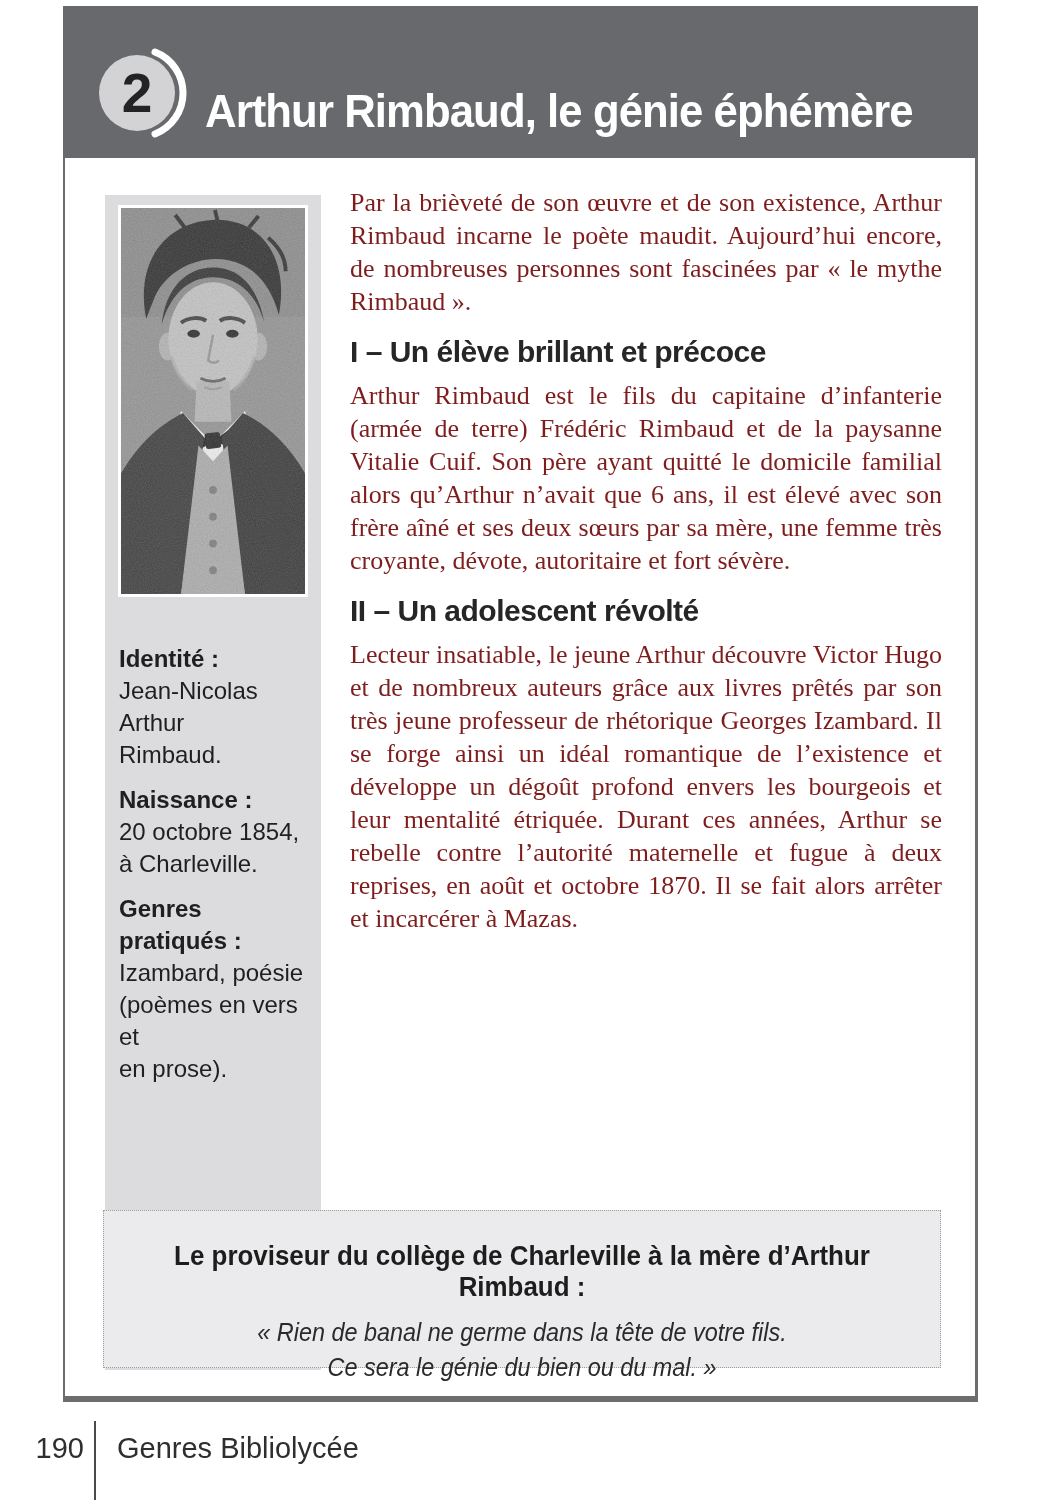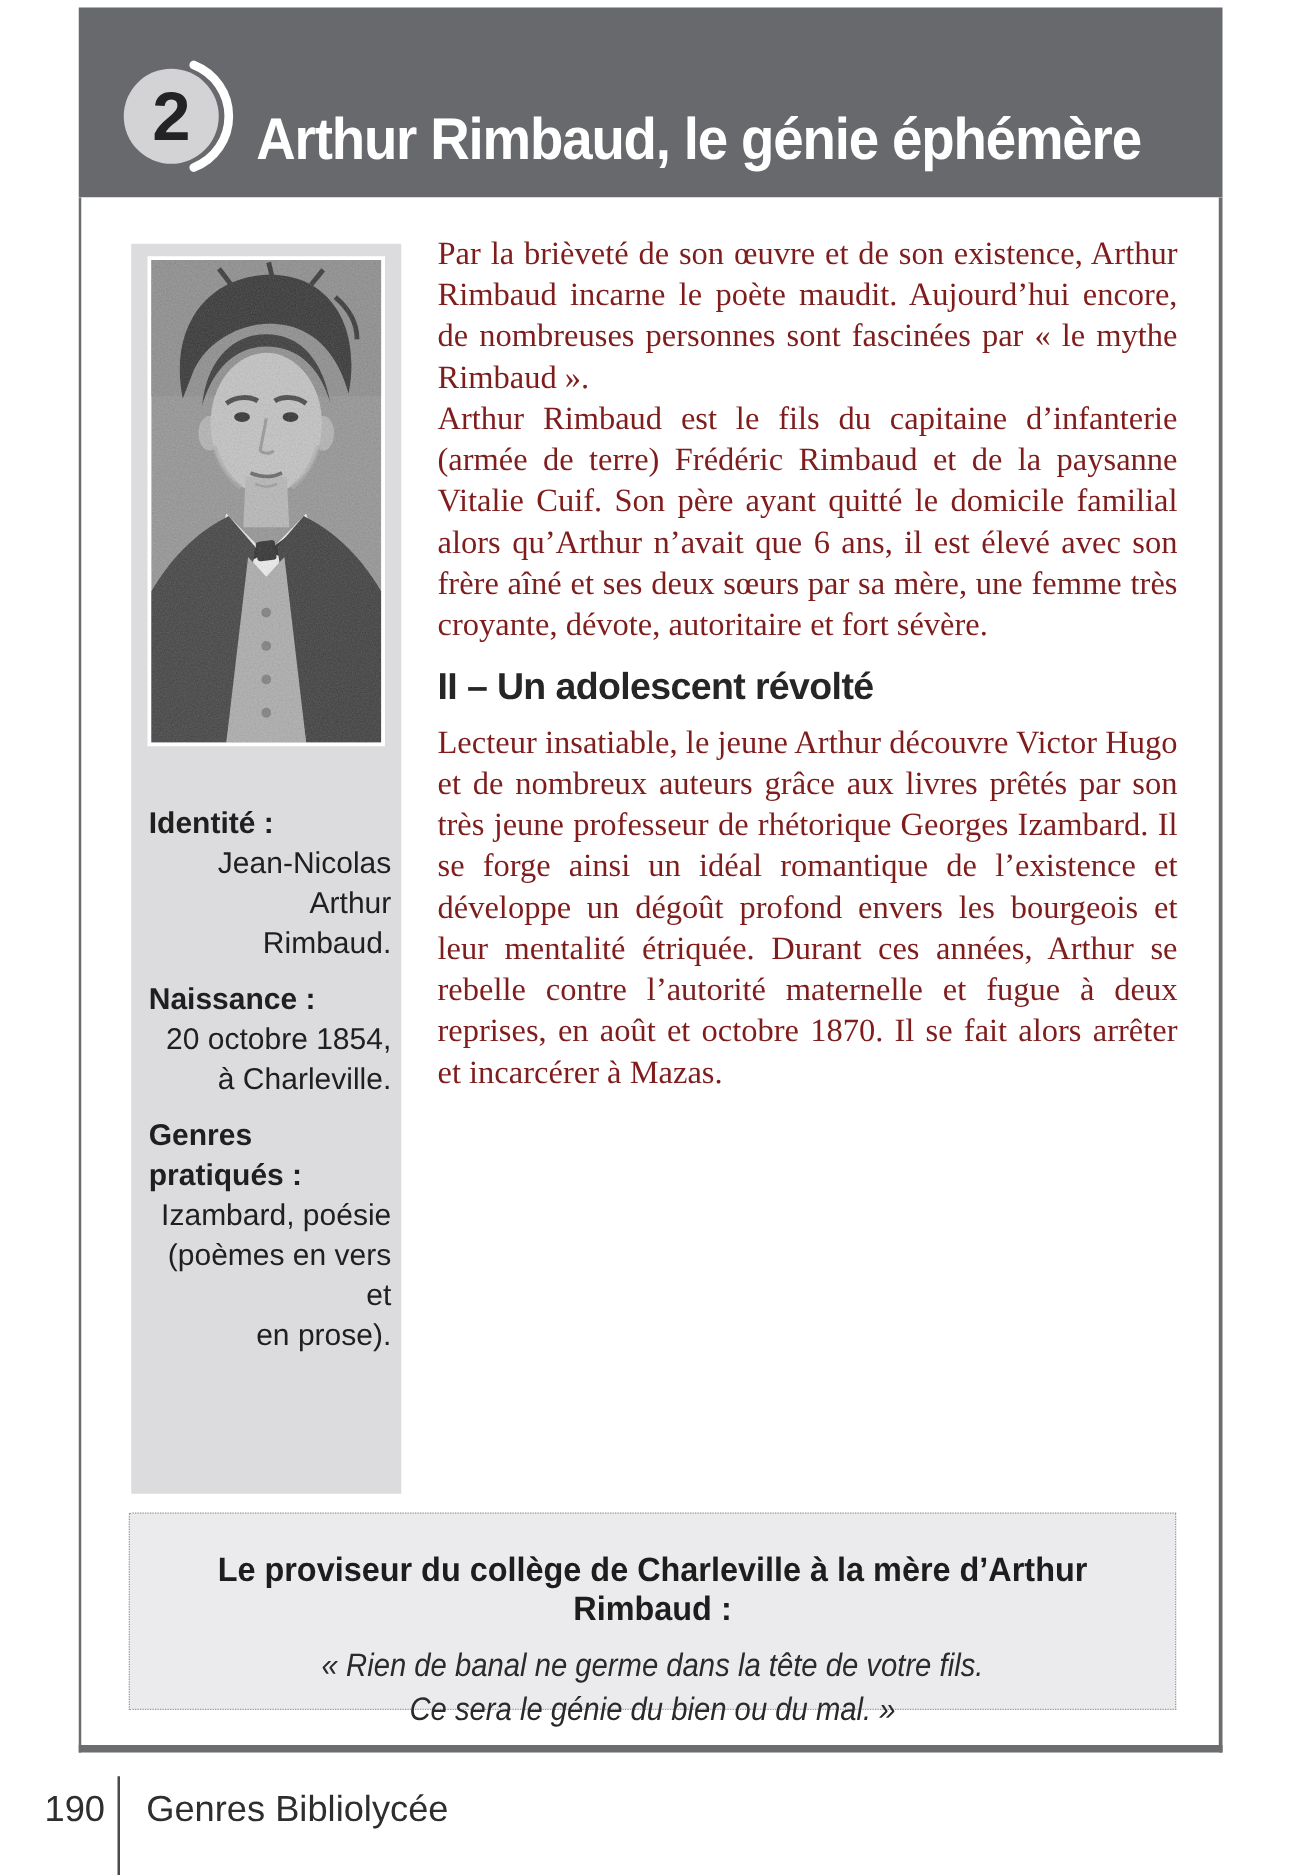--- a/index.html
+++ b/index.html
@@ -42,36 +42,36 @@
     width: 915px; height: 1244px;
     background: #ffffff;
     border-left: 2px solid #6b6d6f;
     border-right: 3px solid #6b6d6f;
     border-bottom: 6px solid #6b6d6f;
   }
 
   
   .sidebar {
     position: absolute; left: 40px; top: 37px;
-    width: 216px; height: 1000px;
+    width: 216px; height: 1175px;
     background: #dcdcde;
   }
   .portrait-frame {
     position: absolute; left: 13px; top: 10px;
     width: 190px; height: 392px;
     background: #ffffff; padding: 3px;
   }
   .portrait-frame svg { width: 100%; height: 100%; display: block; }
   .facts {
     position: absolute; left: 14px; top: 448px; right: 8px;
     font-size: 24px; line-height: 32px; color: #1f1f1f;
   }
   .fact { margin-bottom: 13px; }
   .fact-label { font-weight: bold; display: block; }
-  .fact-line { display: block; text-align: right; }
+  .fact-line { display: block; }
 
   
   .article { position: absolute; left: 285px; top: 28px; width: 592px; }
   .article p.body {
     font-family: "Liberation Serif", serif;
     font-size: 26px; line-height: 33px;
     text-align: justify; color: #7f1d1d; margin: 0;
     hyphens: auto;
   }
   .article h2.section {
@@ -204,20 +204,21 @@
           <span class="fact-line">Izambard, poésie</span>
           <span class="fact-line">(poèmes en vers et</span>
           <span class="fact-line">en prose).</span>
         </div>
       </div>
     </aside>
 
     <main class="article">
       <p class="body">Par la brièveté de son œuvre et de son existence, Arthur Rimbaud incarne le poète maudit. Aujourd’hui encore, de nombreuses personnes sont fascinées par « le mythe Rimbaud ».</p>
 
+      <h2 class="section">I – Un élève brillant et précoce</h2>
       <p class="body">Arthur Rimbaud est le fils du capitaine d’infanterie (armée de terre) Frédéric Rimbaud et de la paysanne Vitalie Cuif. Son père ayant quitté le domicile familial alors qu’Arthur n’avait que 6 ans, il est élevé avec son frère aîné et ses deux sœurs par sa mère, une femme très croyante, dévote, autoritaire et fort sévère.</p>
 
       <h2 class="section">II – Un adolescent révolté</h2>
       <p class="body">Lecteur insatiable, le jeune Arthur découvre Victor Hugo et de nombreux auteurs grâce aux livres prêtés par son très jeune professeur de rhétorique Georges Izambard. Il se forge ainsi un idéal romantique de l’existence et développe un dégoût profond envers les bourgeois et leur mentalité étriquée. Durant ces années, Arthur se rebelle contre l’autorité maternelle et fugue à deux reprises, en août et octobre 1870. Il se fait alors arrêter et incarcérer à Mazas.</p>
     </main>
 
     <div class="quote-box">
       <p class="quote-heading">Le proviseur du collège de Charleville à la mère d’Arthur Rimbaud :</p>
       <p class="quote-line">« Rien de banal ne germe dans la tête de votre fils.</p>
       <p class="quote-line">Ce sera le génie du bien ou du mal. »</p>

